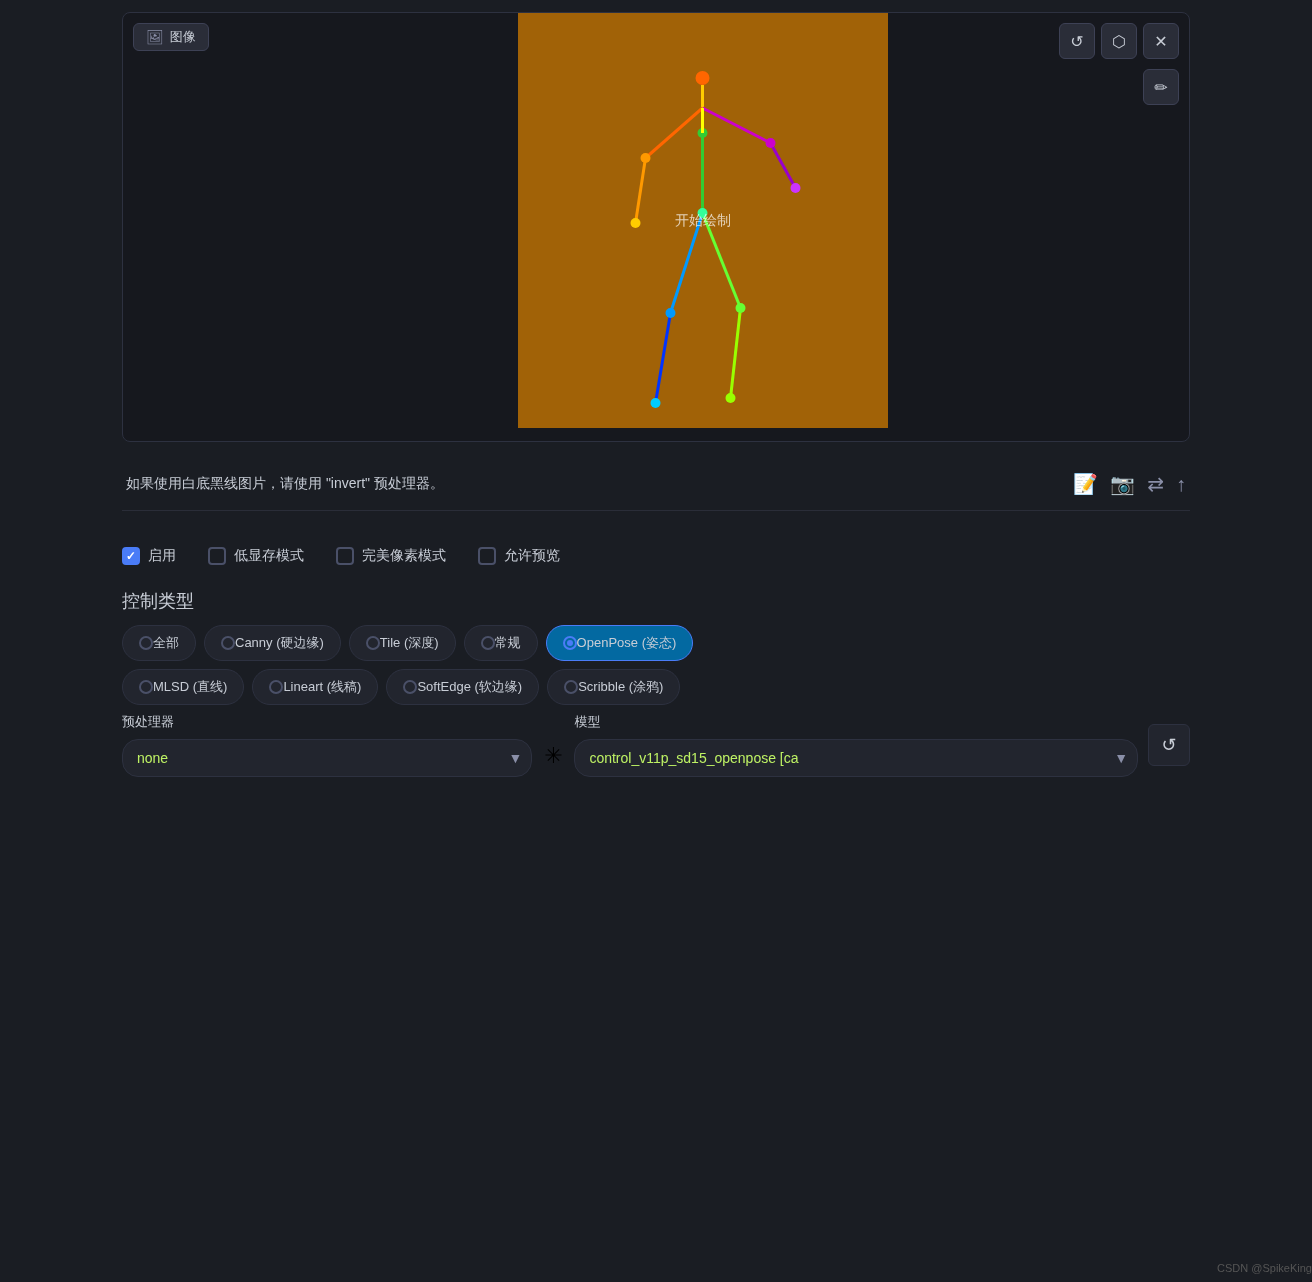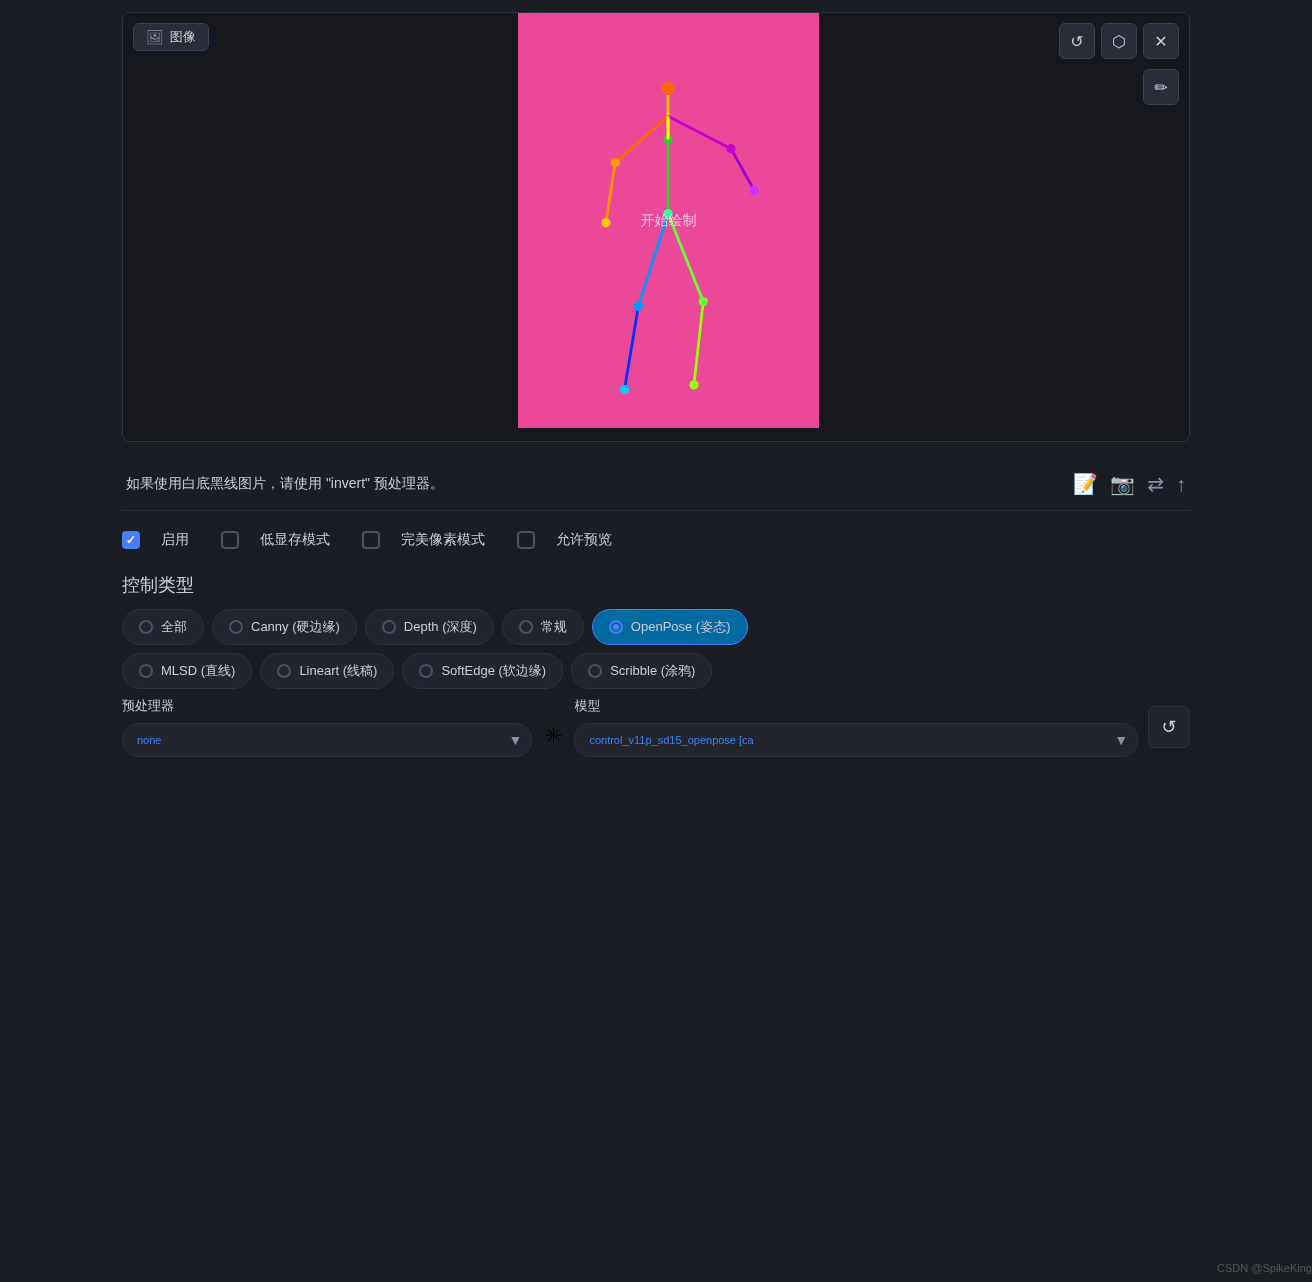--- a/index.html
+++ b/index.html
@@ -78,23 +78,23 @@
       top: 56px;
       right: 10px;
       z-index: 10;
     }
 
     
     .pose-area {
       position: absolute;
       left: 395px;
       top: 0;
-      width: 301px;
+      width: 370px;
       height: 415px;
-      background: #ec4899;
+      background: #a16207;
       display: flex;
       align-items: center;
       justify-content: center;
     }
 
     .pose-label {
       position: absolute;
       top: 50%;
       left: 50%;
       transform: translate(-50%, -50%);
@@ -144,22 +144,23 @@
     .checkbox-row {
       display: flex;
       align-items: center;
       gap: 32px;
       margin-bottom: 24px;
     }
 
     .checkbox-item {
       display: flex;
       align-items: center;
-      gap: 21px;
-      cursor: pointer;
+      gap: 8px;
+      cursor: pointer;
+      margin-top: 16px;
     }
 
     .checkbox-box {
       width: 18px;
       height: 18px;
       border-radius: 4px;
       border: 2px solid #4a5068;
       background: transparent;
       display: flex;
       align-items: center;
@@ -194,21 +195,20 @@
     .radio-grid {
       display: flex;
       flex-wrap: wrap;
       gap: 8px;
       margin-bottom: 8px;
     }
 
     .radio-btn {
       display: flex;
       align-items: center;
-      gap: 8px;
       background: #22252e;
       border: 1px solid #2d3140;
       border-radius: 20px;
       padding: 8px 16px;
       cursor: pointer;
       color: #c8cdd6;
       font-size: 13px;
       transition: background 0.15s;
     }
 
@@ -272,22 +272,22 @@
 
     .select-wrapper {
       position: relative;
     }
 
     .select-control {
       background: #22252e;
       border: 1px solid #2d3140;
       border-radius: 16px;
       padding: 10px 36px 10px 14px;
-      color: #3b82f6;
-      font-size: 11px;
+      color: #bef264;
+      font-size: 14px;
       width: 100%;
       appearance: none;
       cursor: pointer;
     }
 
     .select-arrow {
       position: absolute;
       right: 10px;
       top: 50%;
       transform: translateY(-50%);
@@ -430,21 +430,21 @@
       <div class="radio-btn">
         <div class="radio-circle"></div>
         <span>全部</span>
       </div>
       <div class="radio-btn">
         <div class="radio-circle"></div>
         <span>Canny (硬边缘)</span>
       </div>
       <div class="radio-btn">
         <div class="radio-circle"></div>
-        <span>Depth (深度)</span>
+        <span>Tile (深度)</span>
       </div>
       <div class="radio-btn">
         <div class="radio-circle"></div>
         <span>常规</span>
       </div>
       <div class="radio-btn selected">
         <div class="radio-circle selected"></div>
         <span>OpenPose (姿态)</span>
       </div>
     </div>

